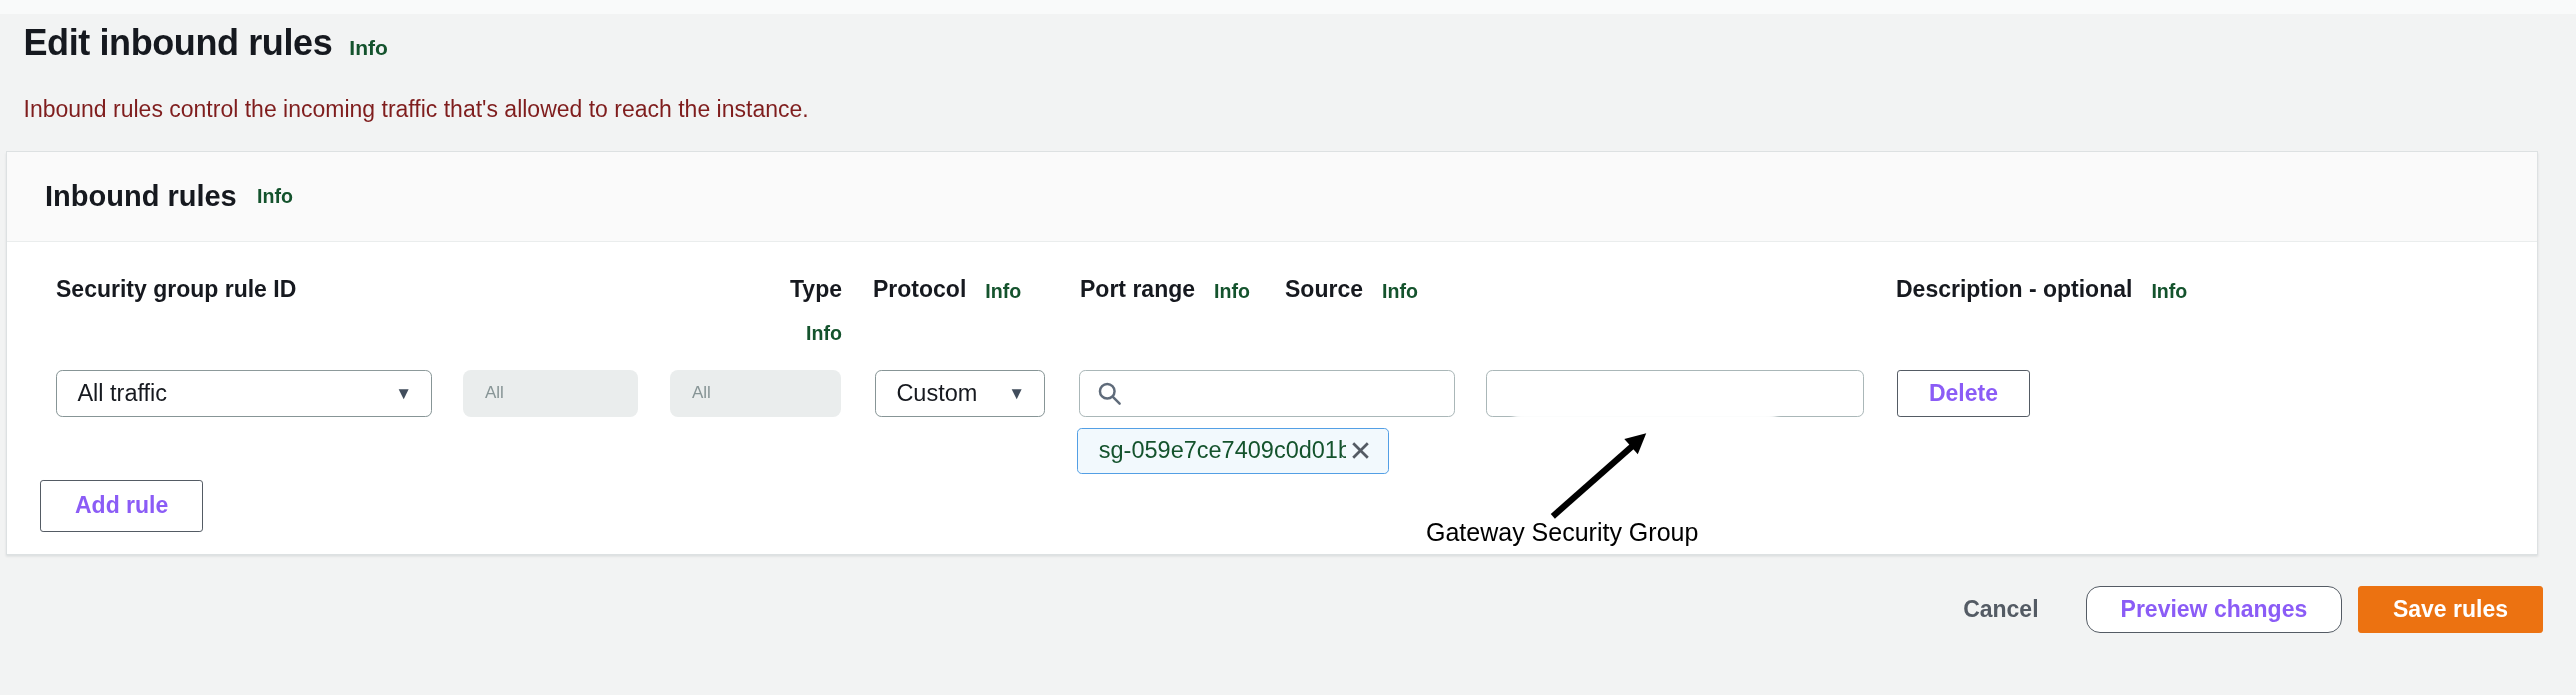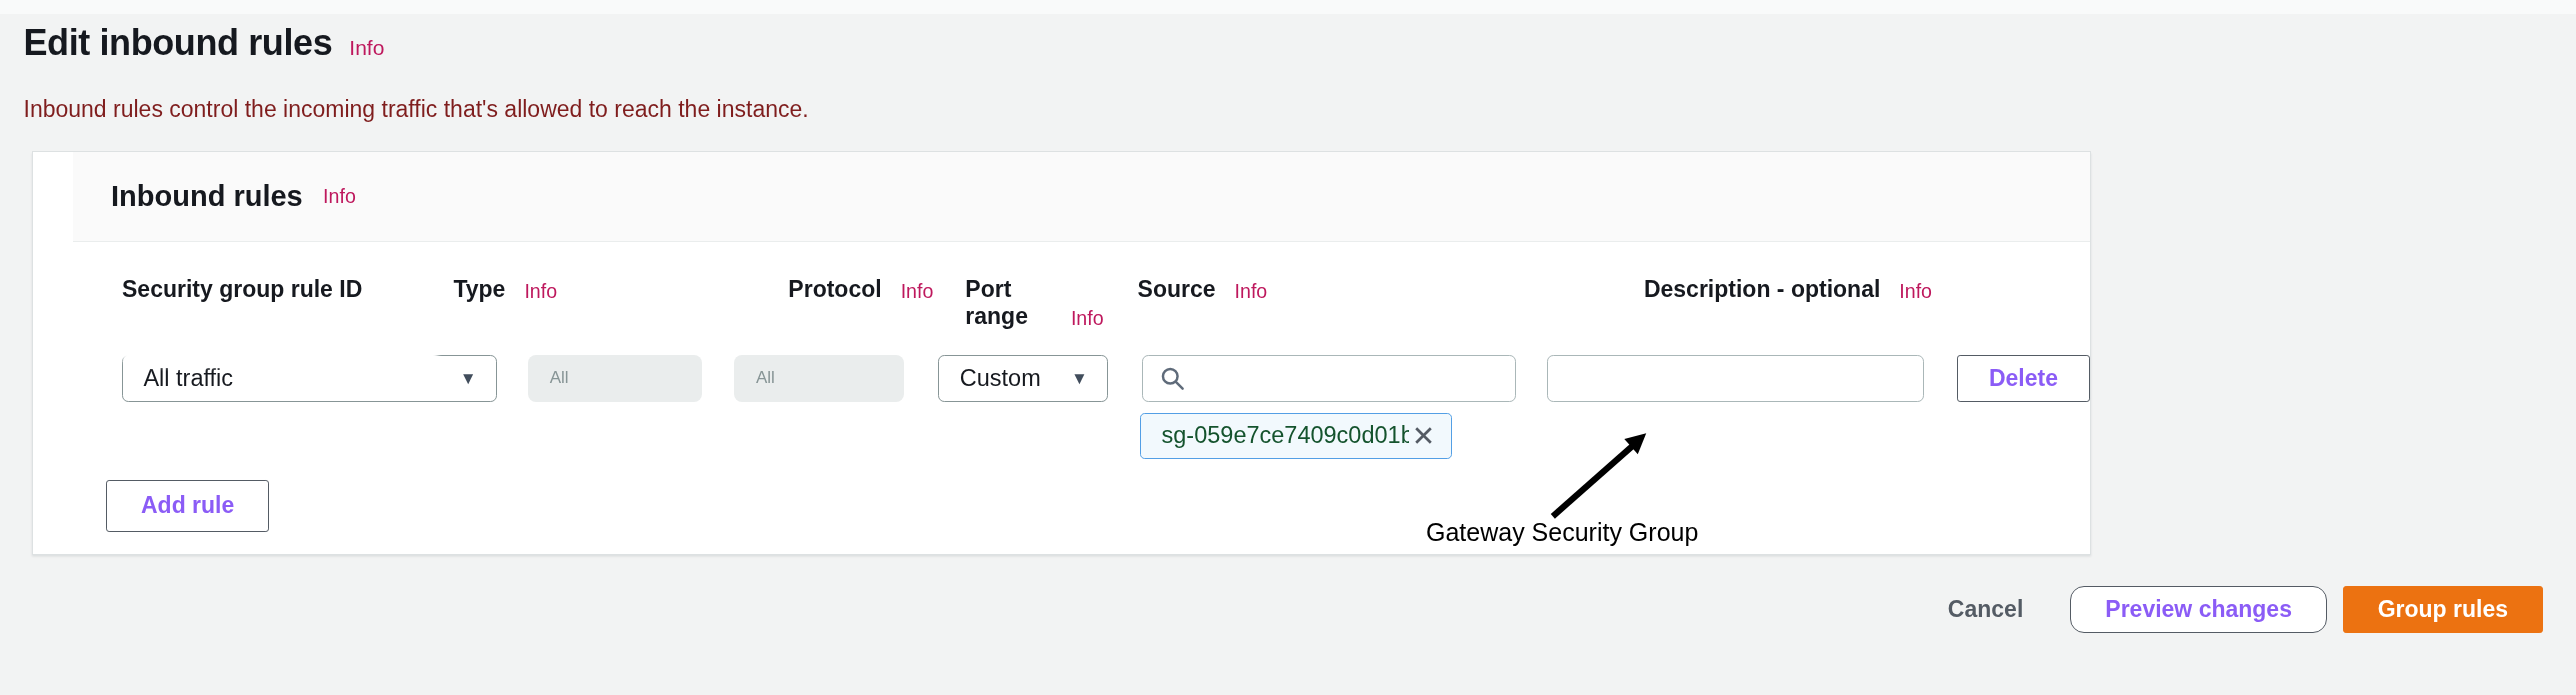--- a/index.html
+++ b/index.html
@@ -10,49 +10,48 @@
     color: #16191f;
     position: relative;
     overflow: hidden;
   }
   .top-strip { height: 14px; background: #f9fafa; }
 
   
   .page-header { padding: 7.8px 23.5px 0 23.5px; }
   .title-row { display: flex; align-items: baseline; gap: 17px; }
   .page-title { font-size: 36px; font-weight: 700; letter-spacing: -0.4px; color: #16191f; }
-  .info-link { color: #be185d; font-weight: 400; text-decoration: none; cursor: pointer; }
+  .info-link { color: #14532d; font-weight: 700; text-decoration: none; cursor: pointer; }
   .info-lg { font-size: 21px; }
   .info-sm { font-size: 19.6px; }
   .page-subtitle { margin-top: 32px; font-size: 23px; color: #7f1d1d; }
 
   
   .panel {
-    margin: 28px 22px 0 32px;
-    width: 2059px;
+    margin: 28px 22px 0 6px;
+    width: 2532px;
     background: #ffffff;
     border: 1.6px solid #dde1e2;
     box-shadow: 0 1.6px 2.3px rgba(0,28,36,0.10);
-    padding-left: 40px;
   }
   .panel-header {
     height: 90px;
     background: #fafafa;
     border-bottom: 1.6px solid #eaeded;
     display: flex;
     align-items: center;
     padding-left: 38px;
     gap: 20.4px;
   }
   .panel-title { font-size: 29px; font-weight: 700; color: #16191f; }
   .panel-body { position: relative; height: 312px; padding: 34px 0 0 49px; }
 
   .cols { display: flex; align-items: flex-start; }
   .c1 { width: 410px; }
-  .c2 { width: 376px; margin-right: 31px; }
+  .c2 { width: 376px; margin-right: 31px; flex-direction: column; }
   .c3 { width: 175px; margin-right: 32px; }
   .c4 { width: 171px; margin-right: 34px; }
   .c5 { width: 170px; margin-right: 34px; }
   .c6 { width: 376px; margin-right: 31px; position: relative; }
   .c7 { width: 378px; margin-right: 33px; }
   .c8 { width: 133px; }
 
   .header-row { margin-bottom: 25px; }
   .col-label { font-size: 23px; font-weight: 700; color: #16191f; display: flex; align-items: flex-end; gap: 19px; }
 
@@ -287,21 +286,21 @@
       </div>
     </div>
 
     <button class="btn add-rule-btn">Add rule</button>
   </div>
 </div>
 
 <div class="footer-actions">
   <button class="cancel-btn">Cancel</button>
   <button class="btn preview-btn">Preview changes</button>
-  <button class="save-btn">Group rules</button>
+  <button class="save-btn">Save rules</button>
 </div>
 
 <div class="smudge smudge-ruleid"></div>
 <div class="smudge smudge-token"></div>
 
 <div class="annotation-layer">
   <svg class="annotation-arrow" width="133" height="98" viewBox="0 0 170 125">
     <line x1="33" y1="114" x2="135" y2="24" stroke="#000000" stroke-width="8"></line>
     <polygon points="152.4,7.7 124.4,15.3 141.6,34.7" fill="#000000"></polygon>
   </svg>

